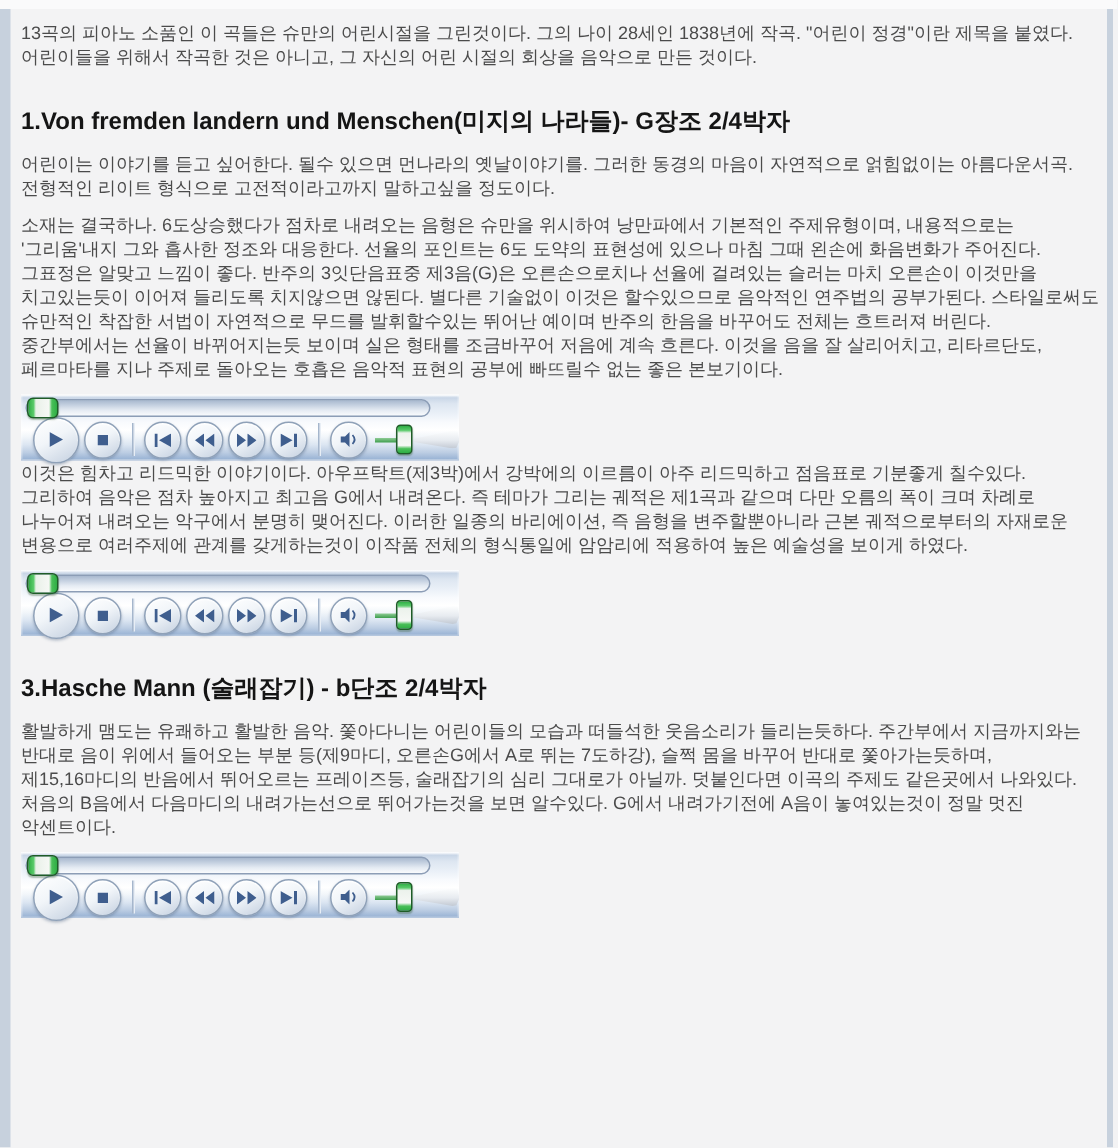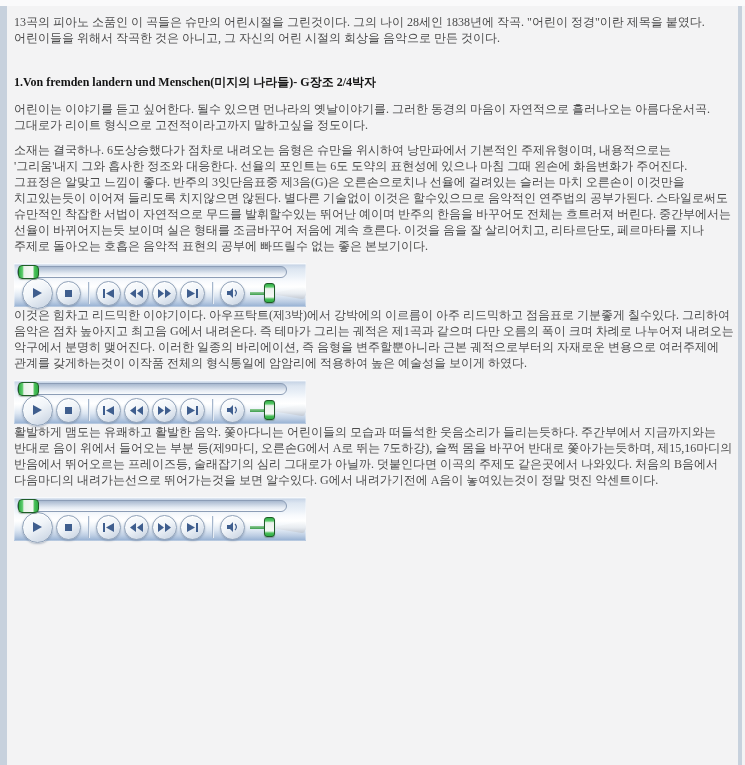--- a/index.html
+++ b/index.html
@@ -18,25 +18,25 @@
     position: absolute; left: 0; top: 6px; bottom: 0; width: 7px;
     background: #C7D1DD;
   }
   .edge-right {
     position: absolute; left: 738px; top: 6px; bottom: 0; width: 4px;
     background: #C7D1DD;
   }
   .content {
     position: absolute; left: 7px; top: 6px; right: 7px; bottom: 0;
     padding: 8px 4px 0 7px;
-    font-size: 12px; line-height: 16px; color: #4B4B4B; font-family: Liberation Serif, serif;
+    font-size: 12px; line-height: 16px; color: #4B4B4B;
   }
   p.body { margin: 0 0 9px 0; word-break: keep-all; }
   h2.sec {
-    font-size: 12px; line-height: 16px; font-weight: bold; color: #151515;
+    font-size: 16px; line-height: 16px; font-weight: bold; color: #151515;
     margin: 28px 0 11px 0;
   }
   h2.first { margin-top: 28px; }
 
   
   .wmp {
     width: 292px; height: 44px; margin: 0 0 0 0;
     background: linear-gradient(180deg,
       #FFFFFF 0%, #C9D6E7 5%, #DDE6F1 14%, #EBF1F8 30%,
       #F8FAFD 42%, #FFFFFF 54%, #F2F6FA 64%, #DCE6F2 76%,
@@ -97,21 +97,21 @@
 
 <div class="top-strip"></div>
 <div class="edge-left"></div>
 <div class="edge-right"></div>
 
 <div class="content">
 
   <p class="body">13곡의 피아노 소품인 이 곡들은 슈만의 어린시절을 그린것이다. 그의 나이 28세인 1838년에 작곡. "어린이 정경"이란 제목을 붙였다. 어린이들을 위해서 작곡한 것은 아니고, 그 자신의 어린 시절의 회상을 음악으로 만든 것이다.</p>
 
   <h2 class="sec first">1.Von fremden landern und Menschen(미지의 나라들)- G장조 2/4박자</h2>
-  <p class="body">어린이는 이야기를 듣고 싶어한다. 될수 있으면 먼나라의 옛날이야기를. 그러한 동경의 마음이 자연적으로 흘러나오는 아름다운서곡. 그대로가 리이트 형식으로 고전적이라고까지 말하고싶을 정도이다.</p>
+  <p class="body">어린이는 이야기를 듣고 싶어한다. 될수 있으면 먼나라의 옛날이야기를. 그러한 동경의 마음이 자연적으로 얽힘없이는 아름다운서곡. 전형적인 리이트 형식으로 고전적이라고까지 말하고싶을 정도이다.</p>
   <p class="body">소재는 결국하나. 6도상승했다가 점차로 내려오는 음형은 슈만을 위시하여 낭만파에서 기본적인 주제유형이며, 내용적으로는 '그리움'내지 그와 흡사한 정조와 대응한다. 선율의 포인트는 6도 도약의 표현성에 있으나 마침 그때 왼손에 화음변화가 주어진다. 그표정은 알맞고 느낌이 좋다. 반주의 3잇단음표중 제3음(G)은 오른손으로치나 선율에 걸려있는 슬러는 마치 오른손이 이것만을 치고있는듯이 이어져 들리도록 치지않으면 않된다. 별다른 기술없이 이것은 할수있으므로 음악적인 연주법의 공부가된다. 스타일로써도 슈만적인 착잡한 서법이 자연적으로 무드를 발휘할수있는 뛰어난 예이며 반주의 한음을 바꾸어도 전체는 흐트러져 버린다. 중간부에서는 선율이 바뀌어지는듯 보이며 실은 형태를 조금바꾸어 저음에 계속 흐른다. 이것을 음을 잘 살리어치고, 리타르단도, 페르마타를 지나 주제로 돌아오는 호흡은 음악적 표현의 공부에 빠뜨릴수 없는 좋은 본보기이다.</p>
 
   <div class="wmp">
     <div class="wmp-seek">
       <div class="wmp-track"></div>
       <div class="wmp-seek-thumb"></div>
     </div>
     <div class="wmp-controls">
       <button class="wbtn big">
         <span>
@@ -238,20 +238,21 @@
               </svg>
             </span>
         </button>
         <div class="vol-line"></div>
         <div class="vol-thumb"></div>
         <div class="vol-wedge"></div>
       </div>
     </div>
   </div>
 
+  <h2 class="sec">3.Hasche Mann (술래잡기) - b단조 2/4박자</h2>
   <p class="body">활발하게 맴도는 유쾌하고 활발한 음악. 쫓아다니는 어린이들의 모습과 떠들석한 웃음소리가 들리는듯하다. 주간부에서 지금까지와는 반대로 음이 위에서 들어오는 부분 등(제9마디, 오른손G에서 A로 뛰는 7도하강), 슬쩍 몸을 바꾸어 반대로 쫓아가는듯하며, 제15,16마디의 반음에서 뛰어오르는 프레이즈등, 술래잡기의 심리 그대로가 아닐까. 덧붙인다면 이곡의 주제도 같은곳에서 나와있다. 처음의 B음에서 다음마디의 내려가는선으로 뛰어가는것을 보면 알수있다. G에서 내려가기전에 A음이 놓여있는것이 정말 멋진 악센트이다.</p>
 
   <div class="wmp">
     <div class="wmp-seek">
       <div class="wmp-track"></div>
       <div class="wmp-seek-thumb"></div>
     </div>
     <div class="wmp-controls">
       <button class="wbtn big">
         <span>

